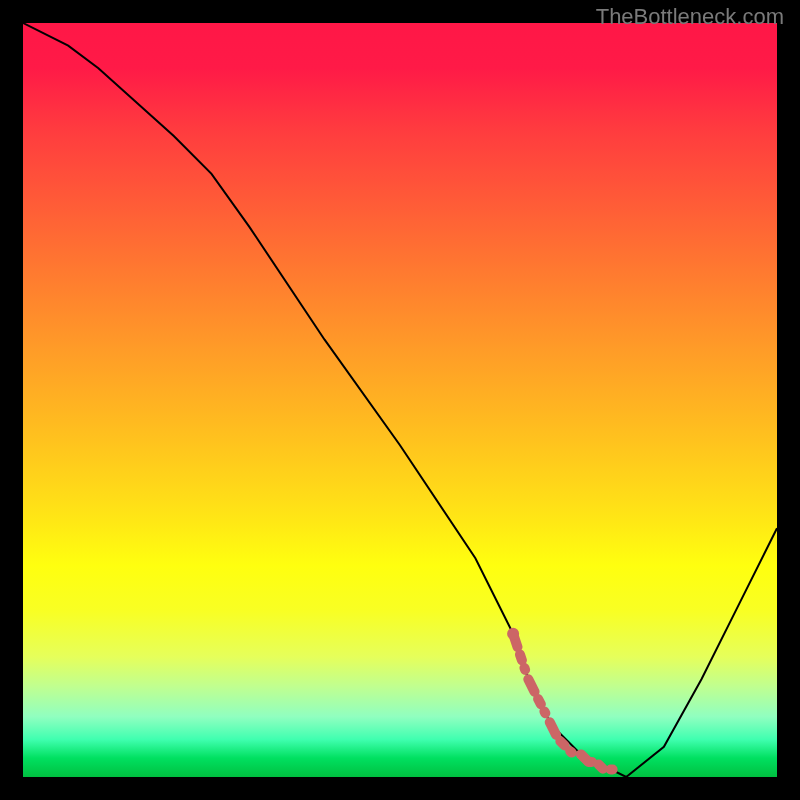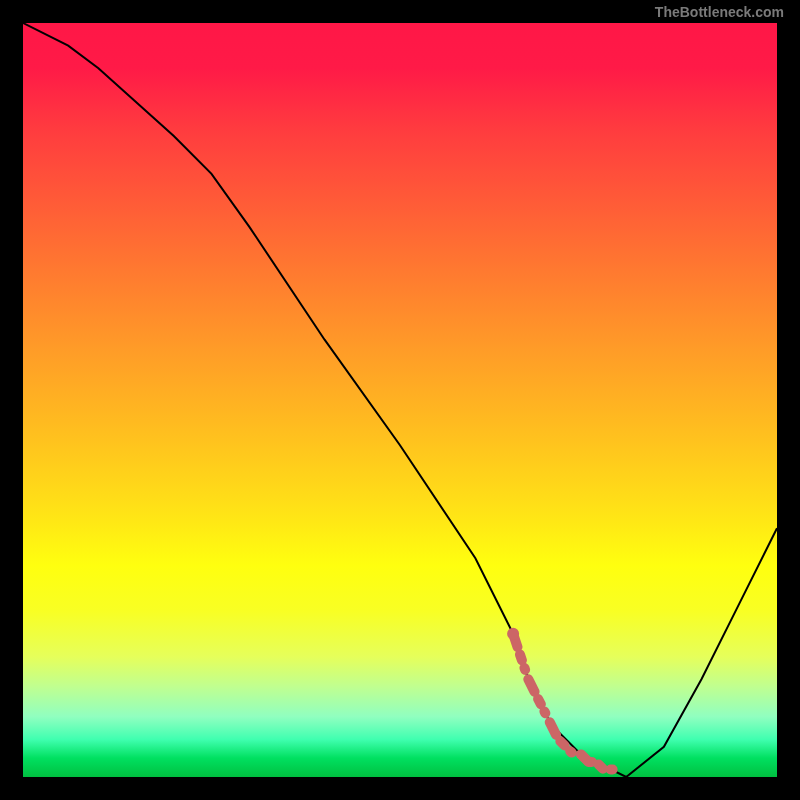--- a/index.html
+++ b/index.html
@@ -8,22 +8,22 @@
     height: 800px;
     background: #000;
     position: relative;
     font-family: Arial, sans-serif;
   }
   .watermark {
     position: absolute;
     top: 4px;
     right: 16px;
     color: #7a7a7a;
-    font-size: 14px;
-    font-weight: bold;
+    font-size: 22px;
+    font-weight: normal;
     z-index: 10;
   }
   .plot-area {
     position: absolute;
     left: 23px;
     top: 23px;
     width: 754px;
     height: 754px;
     overflow: hidden;
   }

